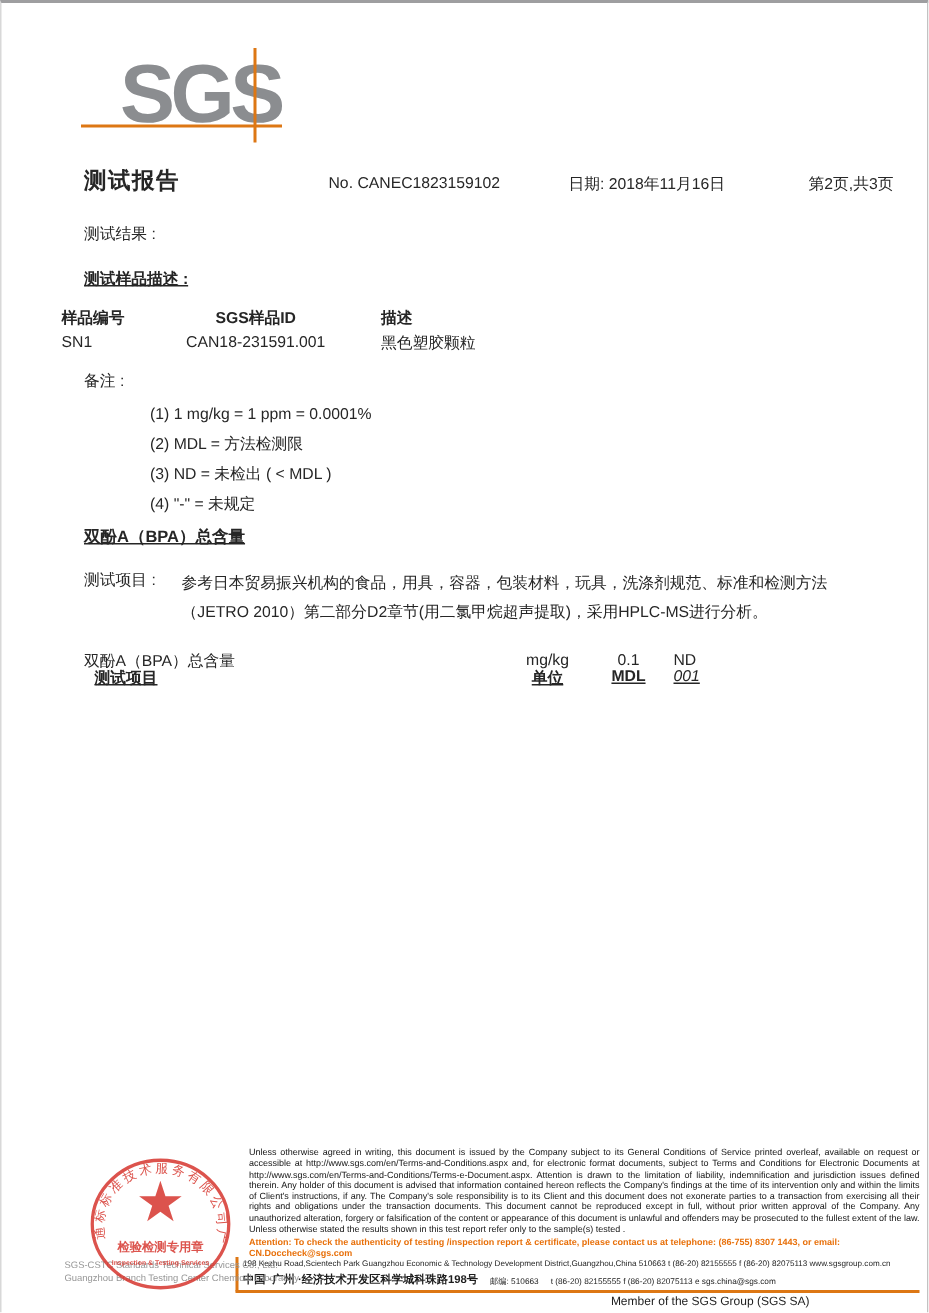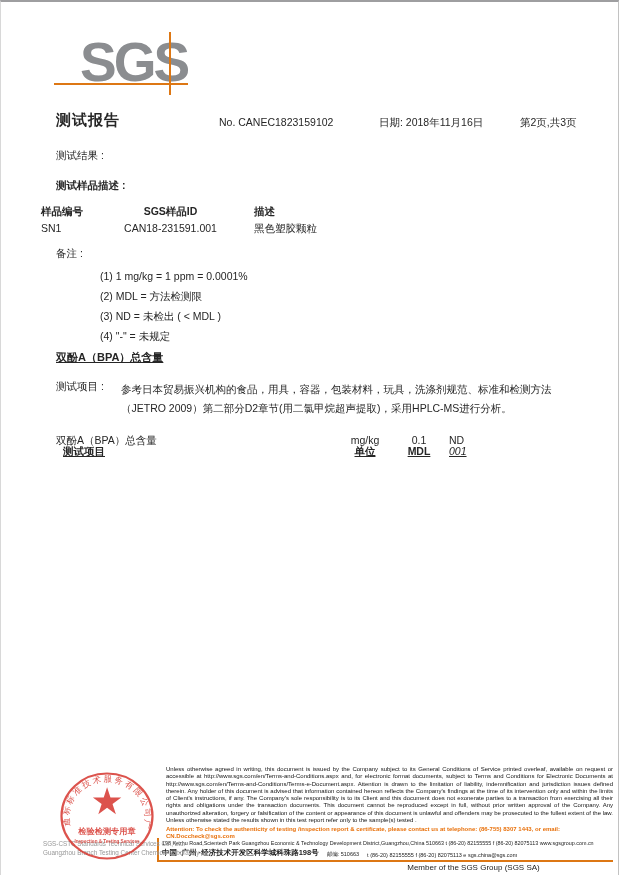--- a/index.html
+++ b/index.html
@@ -11,24 +11,24 @@
   }
   .abs{position:absolute;}
   
   .sgs-text{left:79px;top:33px;font-size:55px;font-weight:bold;color:#8b8d90;letter-spacing:-3px;line-height:1;}
   .logo-hline{left:53px;top:81px;width:134px;height:2px;background:#dd7714;}
   .logo-vline{left:168px;top:30px;width:2px;height:63px;background:#dd7714;}
   
   .title{left:55px;top:109px;font-size:15px;font-weight:bold;letter-spacing:1px;}
   .report-no{left:218px;top:114px;font-size:10.5px;}
   .date{left:378px;top:114px;font-size:10.5px;}
-  .page-info{left:519px;top:114px;font-size:10.5px;}
+  .page-info{left:538px;top:114px;font-size:10.5px;}
   
   .results-label{left:55px;top:147px;font-size:10.5px;}
-  .sample-desc{left:55px;top:177px;font-size:10.5px;font-weight:bold;}
+  .sample-desc{left:55px;top:177px;font-size:10.5px;font-weight:bold;text-decoration:underline;}
   .trow{left:0;top:0;width:619px;height:16px;font-size:10.5px;}
   .s-col1{position:absolute;left:40px;width:90px;}
   .s-col2{position:absolute;left:112px;width:115px;text-align:center;}
   .s-col3{position:absolute;left:253px;}
   .bold{font-weight:bold;}
   .notes-label{left:55px;top:245px;font-size:10.5px;}
   .notes{left:99px;top:264px;font-size:10.5px;line-height:20px;}
   .bpa-heading{left:55px;top:348px;font-size:11px;font-weight:bold;text-decoration:underline;}
   .method-label{left:55px;top:378px;font-size:10.5px;}
   .method-text{left:120px;top:378px;width:474px;font-size:10.5px;line-height:19px;}
@@ -83,21 +83,21 @@
   <div class="abs notes-label">备注 :</div>
   <div class="abs notes">
     <div>(1) 1 mg/kg = 1 ppm = 0.0001%</div>
     <div>(2) MDL = 方法检测限</div>
     <div>(3) ND = 未检出 ( &lt; MDL )</div>
     <div>(4) "-" = 未规定</div>
   </div>
 
   <div class="abs bpa-heading">双酚A（BPA）总含量</div>
   <div class="abs method-label">测试项目 :</div>
-  <div class="abs method-text">参考日本贸易振兴机构的食品，用具，容器，包装材料，玩具，洗涤剂规范、标准和检测方法（JETRO 2009）第二部分D2章节(用二氯甲烷超声提取)，采用HPLC-MS进行分析。</div>
+  <div class="abs method-text">参考日本贸易振兴机构的食品，用具，容器，包装材料，玩具，洗涤剂规范、标准和检测方法（JETRO 2010）第二部分D2章节(用二氯甲烷超声提取)，采用HPLC-MS进行分析。</div>
 
   <div class="abs trow" style="top:415px;margin-top:28px;">
     <span class="r-col1h">测试项目</span>
     <span class="r-col2 bold u">单位</span>
     <span class="r-col3 bold u">MDL</span>
     <span class="r-col4 it u">001</span>
   </div>
   <div class="abs trow" style="top:432px;">
     <span class="r-col1">双酚A（BPA）总含量</span>
     <span class="r-col2">mg/kg</span>

